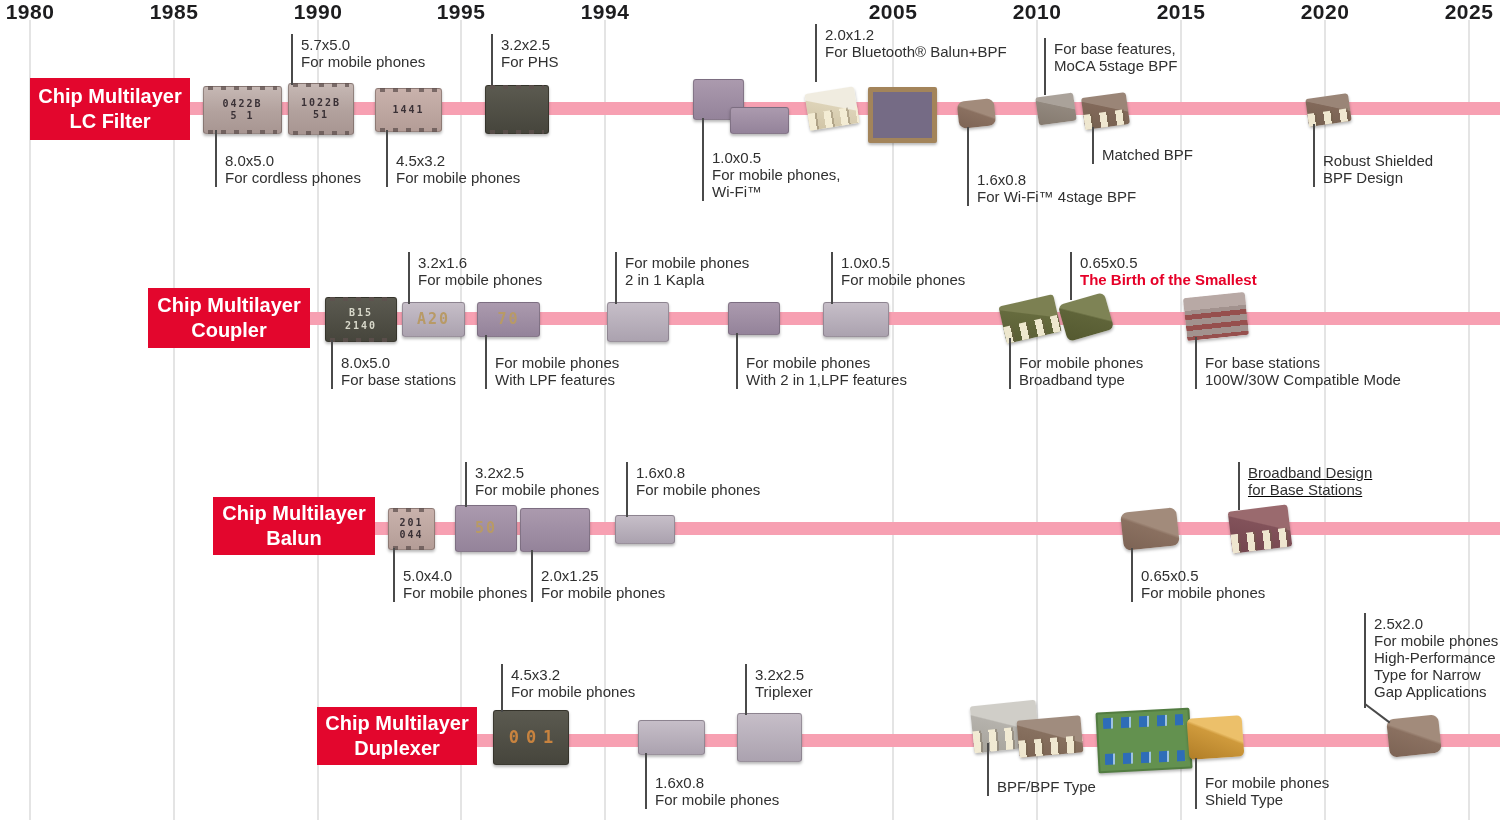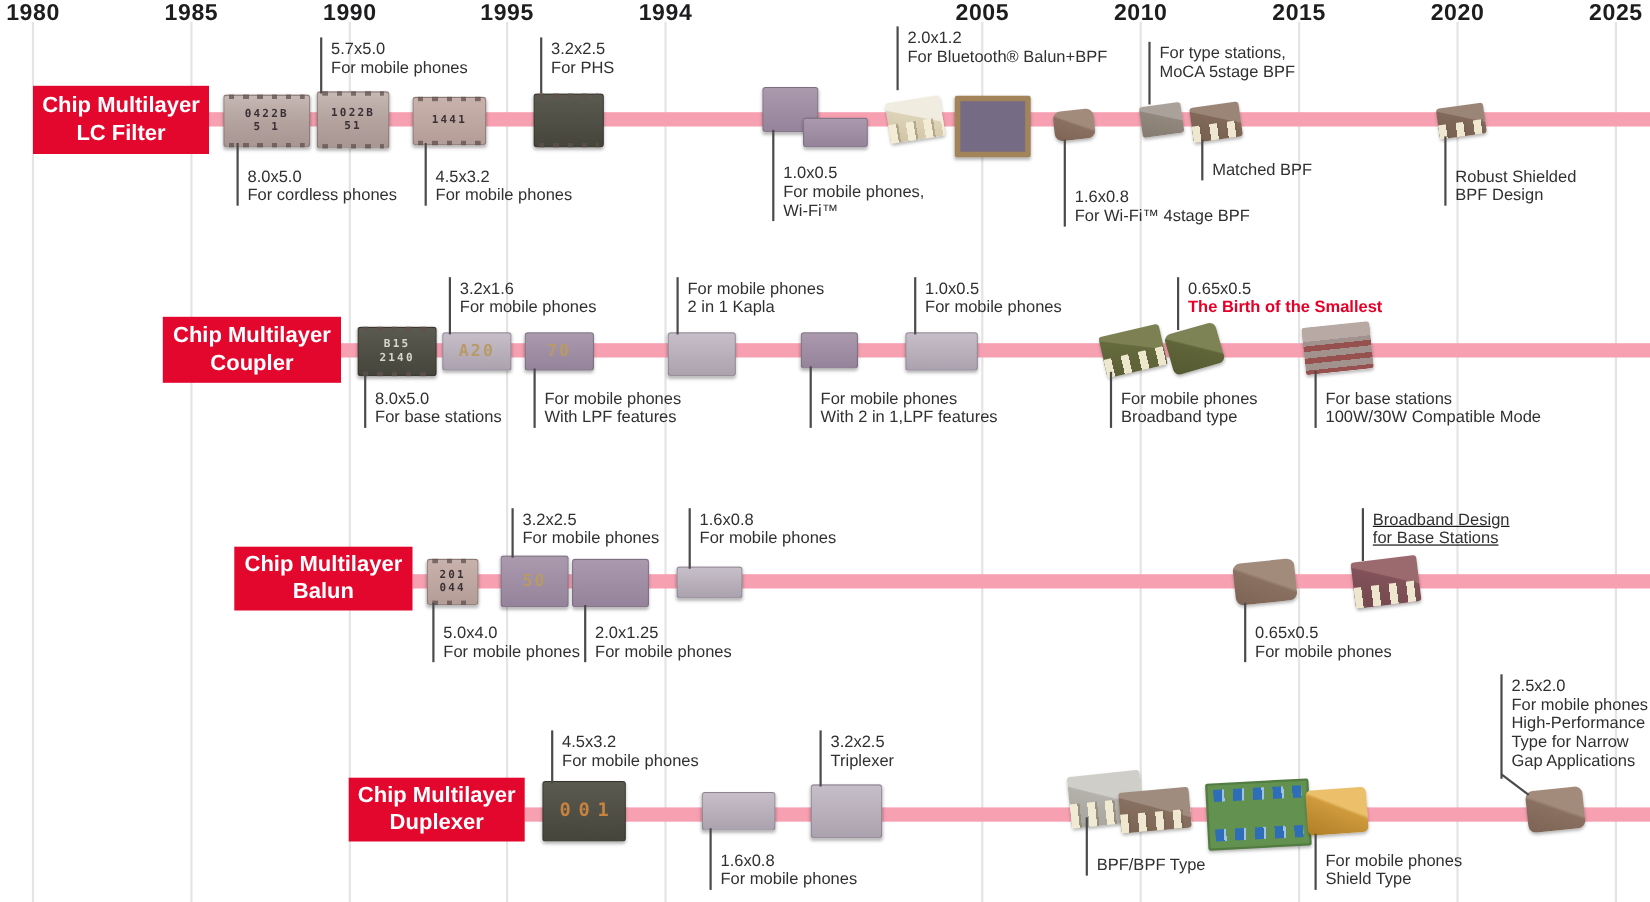--- a/index.html
+++ b/index.html
@@ -112,21 +112,21 @@
     </div>
     <div class="note above" style="left: 491px; top: 34px; height: 49px;">
       <div class="nline">3.2x2.5</div>
       <div class="nline">For PHS</div>
     </div>
     <div class="note above" style="left: 815px; top: 24px; height: 56px;">
       <div class="nline">2.0x1.2</div>
       <div class="nline">For Bluetooth® Balun+BPF</div>
     </div>
     <div class="note above" style="left: 1044px; top: 38px; height: 55px;">
-      <div class="nline">For type stations,</div>
+      <div class="nline">For base features,</div>
       <div class="nline">MoCA 5stage BPF</div>
     </div>
     <div class="note below" style="left: 215px; top: 130px; height: 56px;">
       <div class="nline">8.0x5.0</div>
       <div class="nline">For cordless phones</div>
     </div>
     <div class="note below" style="left: 386px; top: 130px; height: 56px;">
       <div class="nline">4.5x3.2</div>
       <div class="nline">For mobile phones</div>
     </div>

